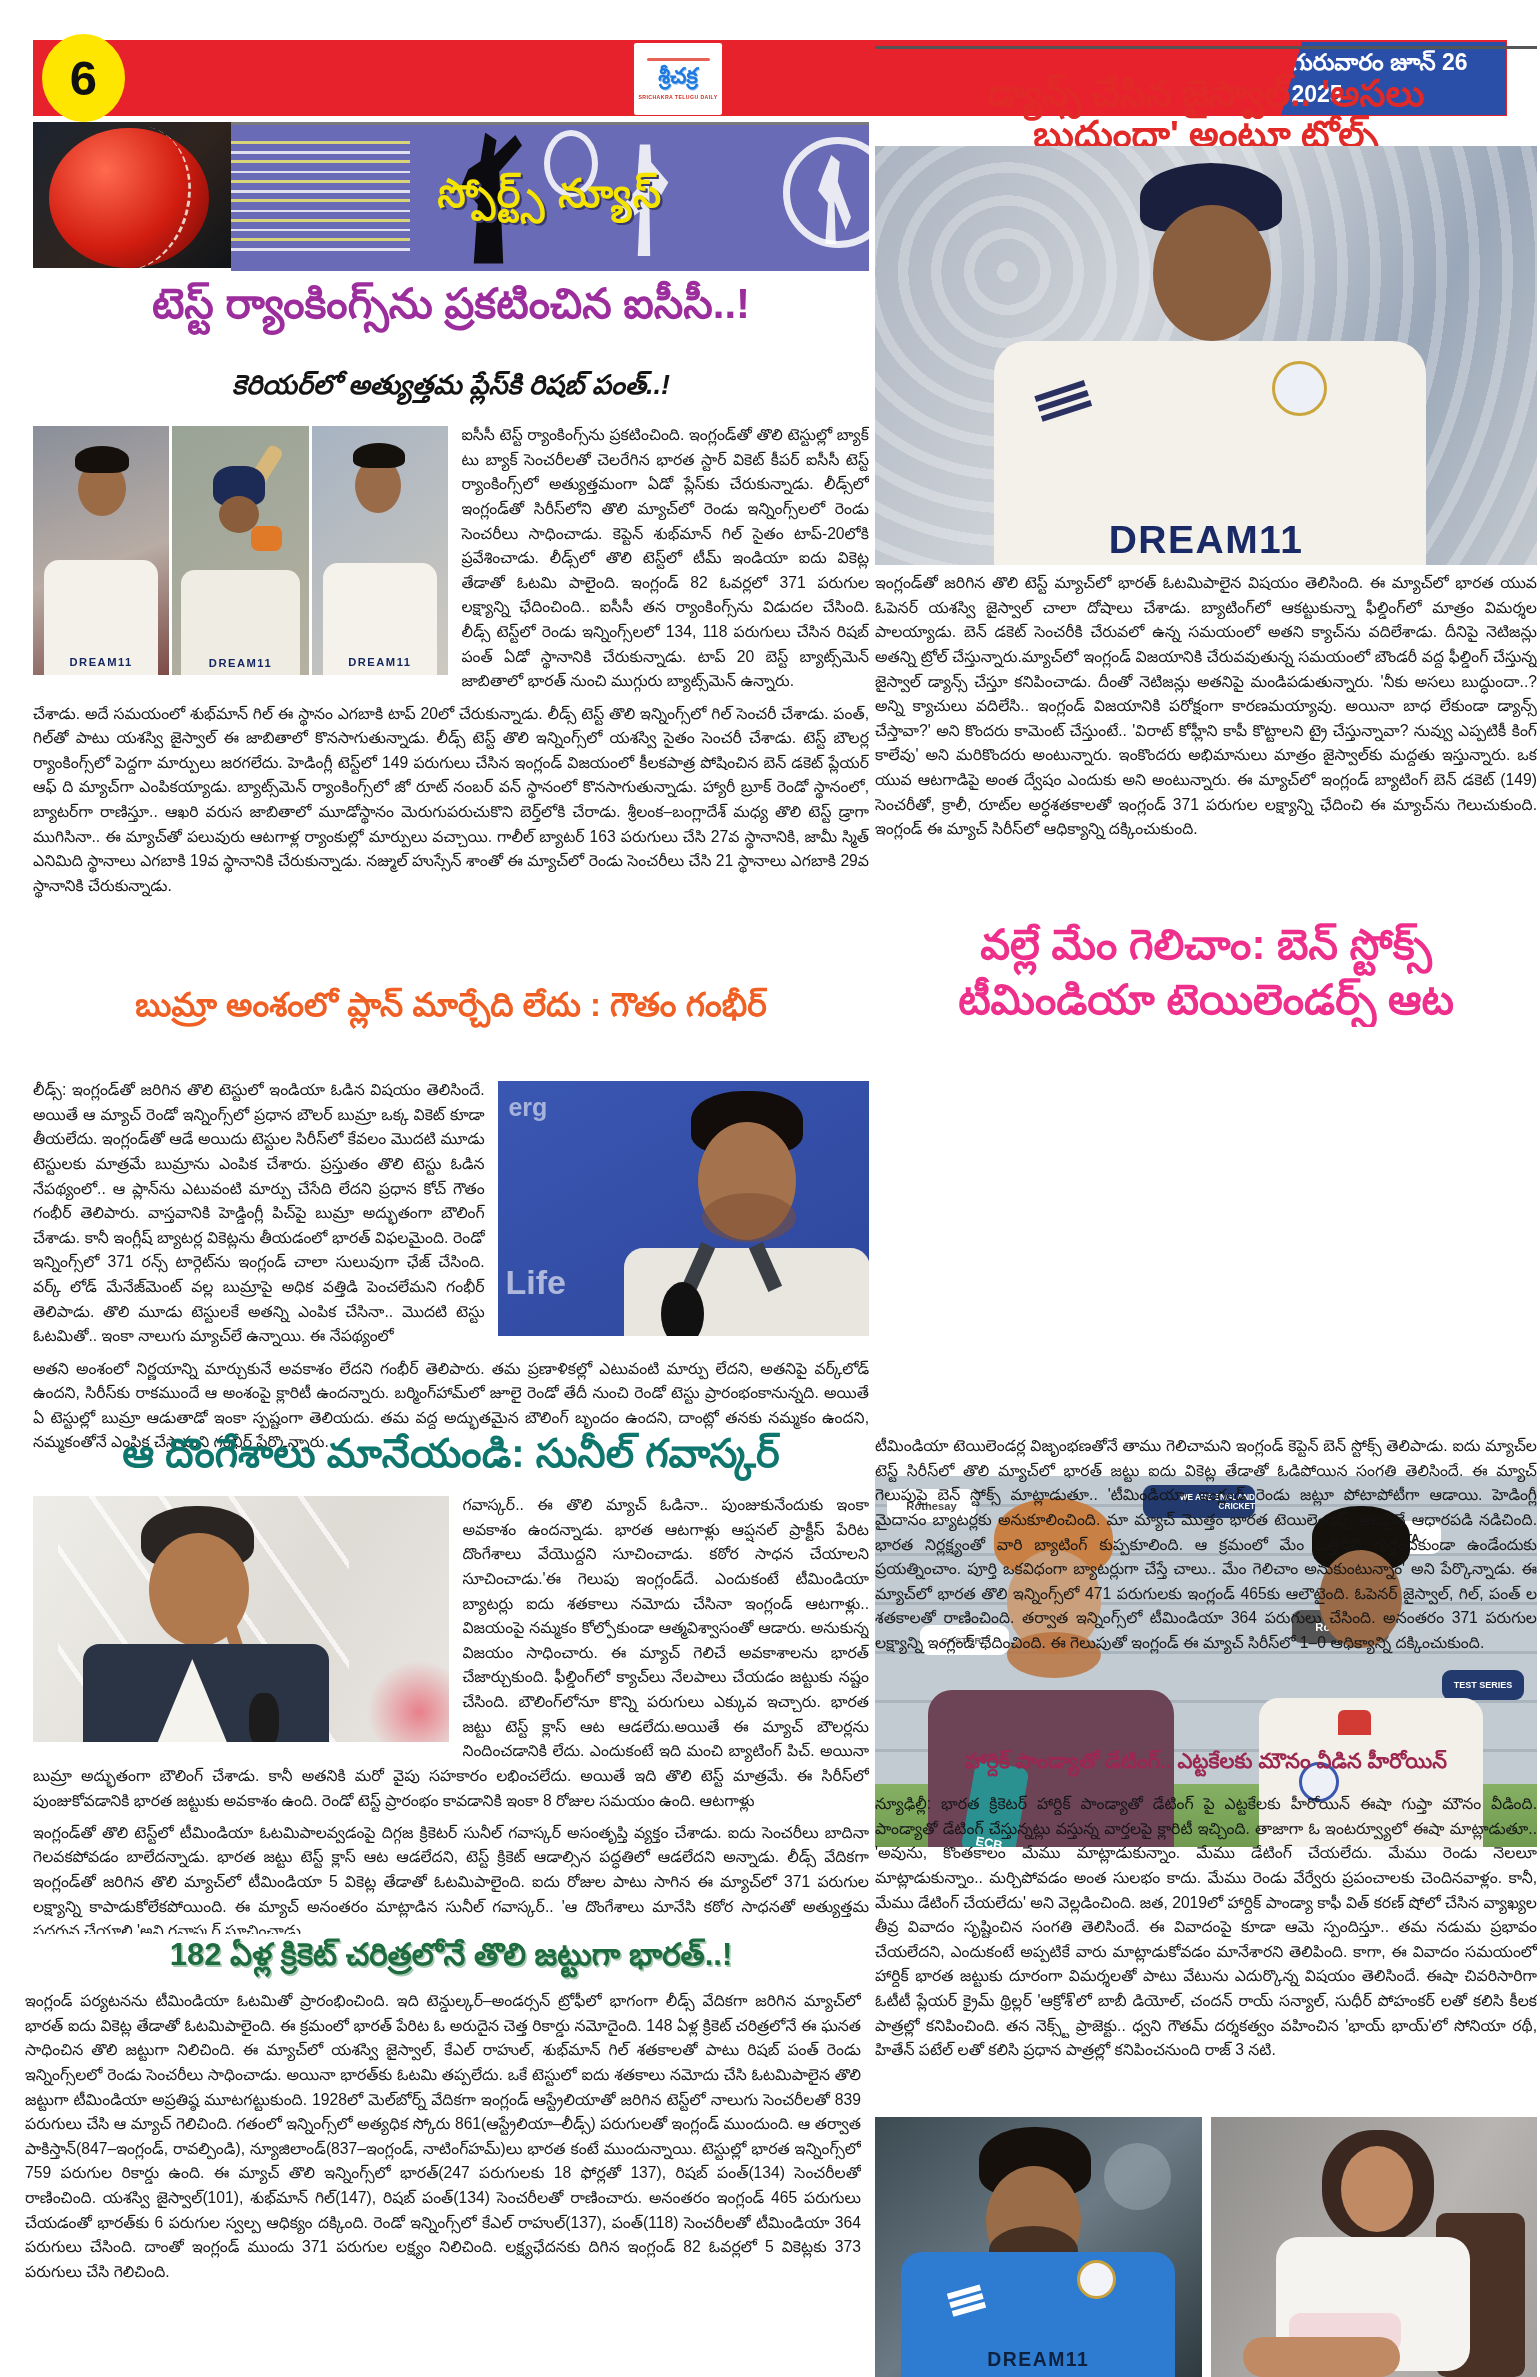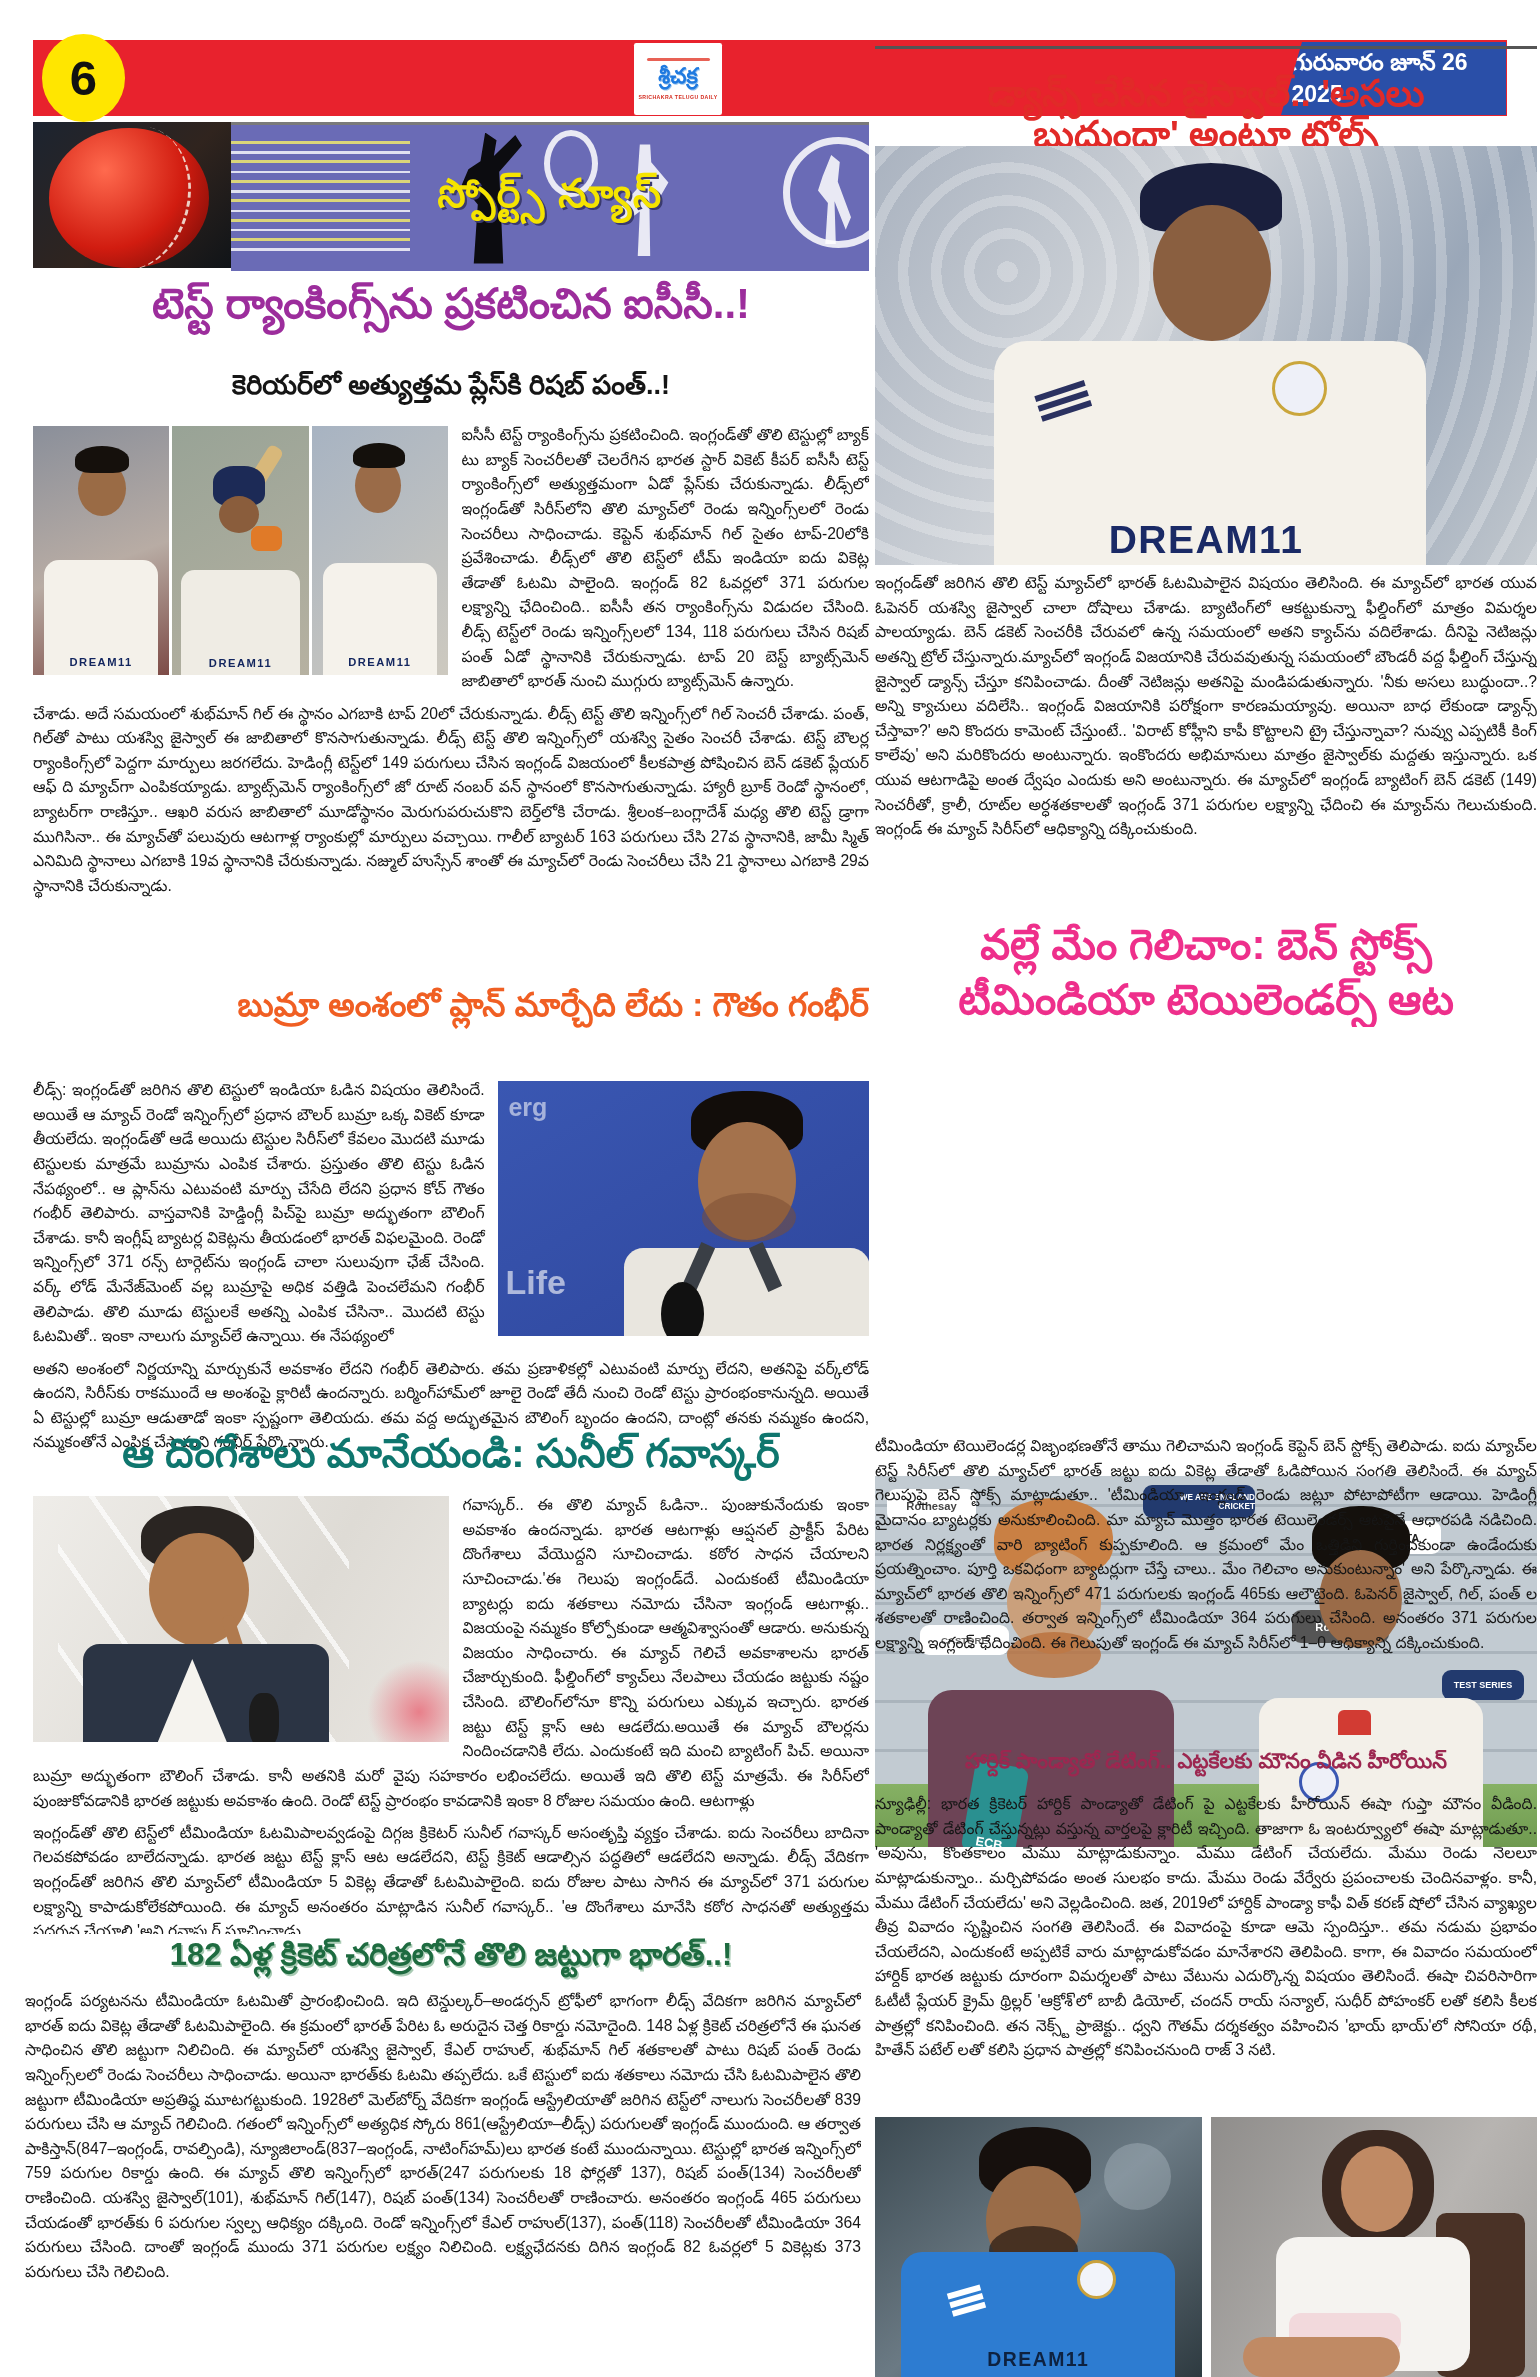--- a/index.html
+++ b/index.html
@@ -26,22 +26,22 @@
   .seam{left:42px;top:3px;width:112px;height:146px;border-radius:50%;border-right:3px dashed #f2e3d8;transform:rotate(14deg);opacity:.9;}
   .banner{left:198px;top:0;width:638px;height:146px;background:#6a6bb6;border-top:3.7px solid #7a7a7a;overflow:hidden;}
   .streaks{left:0;top:16.4px;width:179px;height:112px;opacity:.8;
            background:repeating-linear-gradient(180deg,#f6ef6a 0 3px,transparent 3px 10.4px,#ffffff 10.4px 12.7px,transparent 12.7px 19.4px);}
   .sil{position:absolute;background:#ffffff;opacity:.85;}
   .mast-title{left:0;top:0;width:100%;height:100%;display:flex;align-items:center;justify-content:center;
               font-size:40px;font-weight:800;color:#f5e400;text-shadow:2.2px 2.2px 0 #3a3a6e;letter-spacing:1.5px;}
   
   .hl{left:33px;width:836px;text-align:center;font-weight:800;white-space:nowrap;overflow:hidden;}
   .h-purple{top:280px;font-size:42px;color:#9c2d9c;}
-  .subhead{top:370px;left:33px;width:836px;text-align:center;font-size:27px;font-weight:700;color:#151515;white-space:nowrap;}
-  .h-orange{top:986px;font-size:33px;color:#f05f23;text-align:right;}
+  .subhead{top:370px;left:33px;width:836px;text-align:center;font-size:27px;font-weight:700;color:#151515;white-space:nowrap;font-style:italic;}
+  .h-orange{top:986px;font-size:33px;color:#f05f23;}
   .h-blue{top:1431px;font-size:40px;color:#0f766e;}
   .h-green{top:1937px;font-size:31px;color:#1e6b40;text-shadow:1.5px 1.5px 0 #a9cbb4;}
   .rhl{left:875px;width:662px;text-align:center;font-weight:800;white-space:nowrap;overflow:hidden;}
   .h-red{font-size:37px;color:#e12a28;line-height:1.12;}
   .h-magenta{font-size:42px;color:#ee2f8b;line-height:1.3;}
   .h-maroon{top:1749px;font-size:21px;color:#9c2750;}
   
   .art{overflow:hidden;}
   .body-text{margin:0 0 7.5px 0;font-size:15.7px;line-height:1.57;text-align:justify;color:#161616;word-break:break-word;}
   .ph{position:relative;overflow:hidden;background:#ccc;}

